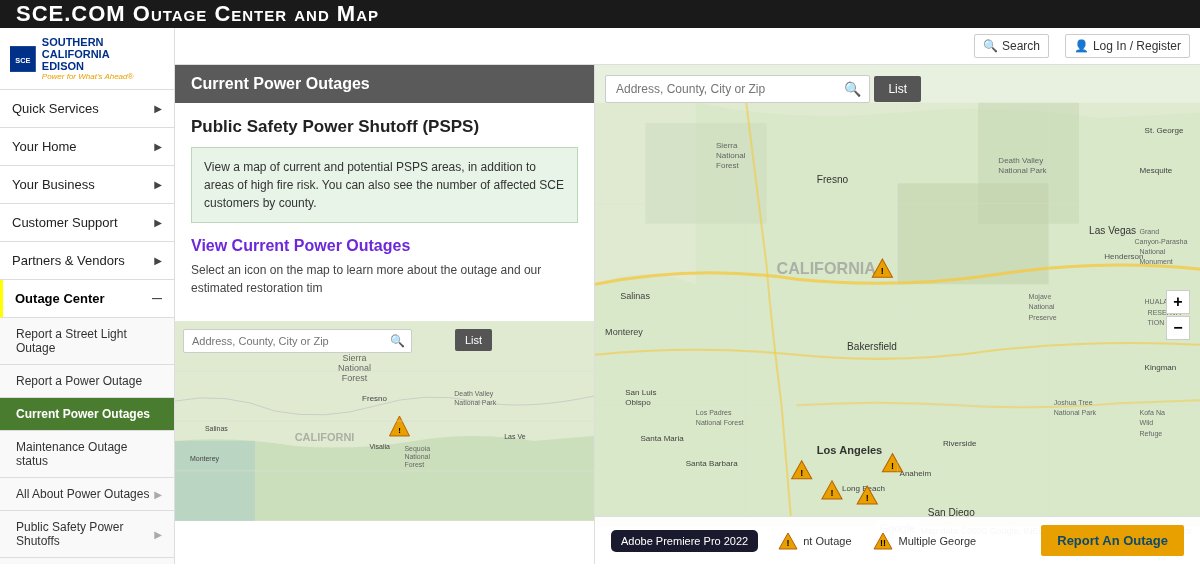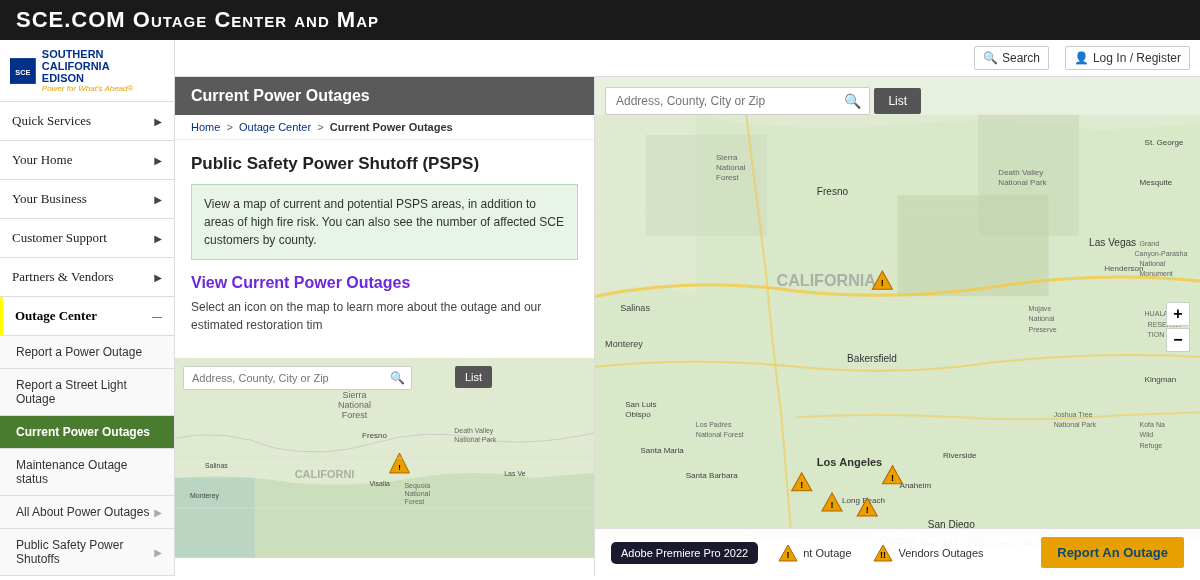--- a/index.html
+++ b/index.html
@@ -7,21 +7,21 @@
 
     
     .title-bar {
       background: #1a1a1a;
       color: #fff;
       padding: 8px 16px;
       font-size: 22px;
       font-weight: bold;
       font-variant: small-caps;
       letter-spacing: 1px;
-      height: 40px;
+      height: 28px;
       display: flex;
       align-items: center;
     }
 
     .main-layout {
       display: flex;
       height: calc(580px - 44px);
     }
 
     
@@ -52,21 +52,20 @@
     .sidebar-nav-item {
       display: flex;
       justify-content: space-between;
       align-items: center;
       padding: 11px 12px;
       border-bottom: 1px solid #ddd;
       cursor: pointer;
       font-size: 13px;
       color: #222;
       background: #fff;
-      font-family: Liberation Serif, serif;
     }
     .sidebar-nav-item .arrow { font-size: 10px; color: #444; }
 
     .sidebar-nav-item.outage-center {
       background: #fff;
       font-weight: bold;
       color: #000;
       border-left: 3px solid #ff0;
     }
 
@@ -430,24 +429,24 @@
     <div class="sidebar-nav-item">
       <span>Partners &amp; Vendors</span>
       <span class="arrow">▶</span>
     </div>
     <div class="sidebar-nav-item outage-center">
       <span>Outage Center</span>
       <span class="arrow">—</span>
     </div>
 
     <div class="sidebar-sub-item">
+      <span>Report a Street Light Outage</span>
+    </div>
+    <div class="sidebar-sub-item">
       <span>Report a Power Outage</span>
-    </div>
-    <div class="sidebar-sub-item">
-      <span>Report a Street Light Outage</span>
     </div>
     <div class="sidebar-sub-item active">
       <span>Current Power Outages</span>
     </div>
     <div class="sidebar-sub-item">
       <span>Maintenance Outage status</span>
     </div>
     <div class="sidebar-sub-item">
       <span>All About Power Outages</span>
       <span class="sub-arrow">▶</span>
@@ -475,27 +474,20 @@
       </button>
     </div>
 
     <div class="content-body">
 
       <div class="left-panel">
         <div class="page-header">
           <span>Current Power Outages</span>
         </div>
 
-        <div class="breadcrumb">
-          <a>Home</a>
-          &nbsp;&gt;&nbsp;
-          <a>Outage Center</a>
-          &nbsp;&gt;&nbsp;
-          <span class="current">Current Power Outages</span>
-        </div>
 
         <div class="section-content">
           <div class="section-title">Public Safety Power Shutoff (PSPS)</div>
           <div class="info-box">
             <span>View a map of current and potential PSPS areas, in addition to areas of high fire risk. You can also see the number of affected SCE customers by county.</span>
           </div>
           <div class="section-title2">View Current Power Outages</div>
           <div class="section-desc">Select an icon on the map to learn more about the outage and our estimated restoration tim</div>
         </div>
 
@@ -691,21 +683,21 @@
                 <polygon points="10,1 1,17 19,17" fill="#e8a000" stroke="#b86000" stroke-width="1"></polygon>
                 <text x="10" y="14" font-size="9" fill="#000" text-anchor="middle" font-weight="bold">!</text>
               </svg>
               <span> nt Outage</span>
             </div>
             <div class="legend-item">
               <svg width="22" height="18" viewBox="0 0 22 18">
                 <polygon points="11,1 2,17 20,17" fill="#e8a000" stroke="#b86000" stroke-width="1"></polygon>
                 <text x="11" y="14" font-size="9" fill="#000" text-anchor="middle" font-weight="bold">!!</text>
               </svg>
-              <span>Vendors Outages</span>
+              <span>Multiple George</span>
             </div>
             <button class="report-outage-btn">
               <span>Report An Outage</span>
             </button>
           </div>
         </div>
       </div>
     </div>
   </div>
 </div>

